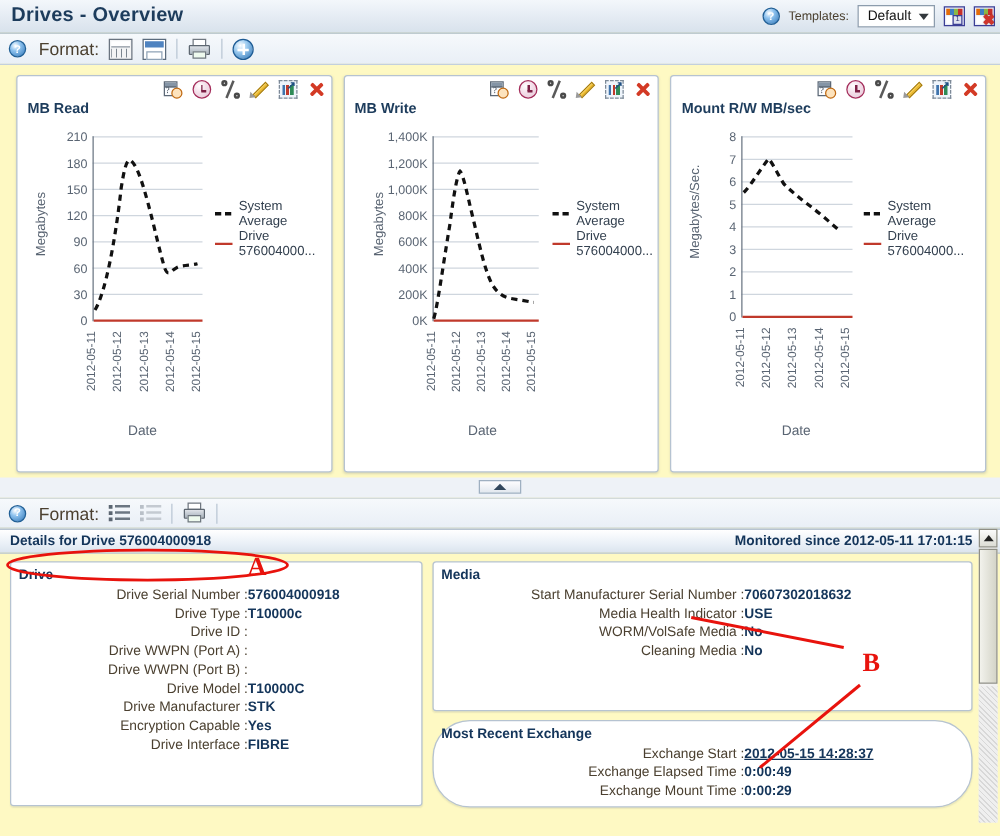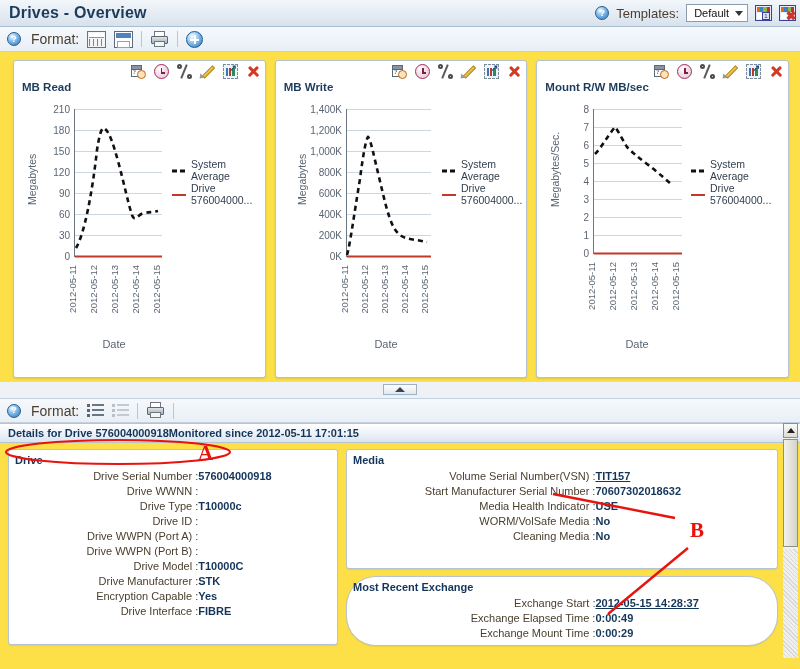--- a/index.html
+++ b/index.html
@@ -7,21 +7,21 @@
     margin: 0; padding: 0;
     width: 800px; height: 669px;
     overflow: hidden;
     font-family: "Liberation Sans", sans-serif;
     font-size: 11px;
     background: #ffffff;
   }
   #app {
     position: relative;
     width: 800px; height: 669px;
-    background: #fde047;
+    background: #fef9c3;
   }
 
   
   .titlebar {
     position: relative;
     height: 27px;
     background: linear-gradient(to bottom, #f3f7fb 0%, #e4ebf3 55%, #d8e2ec 100%);
     border-bottom: 1px solid #a9bcd0;
     display: flex; align-items: center;
   }
@@ -31,21 +31,21 @@
     color: #1d3c5c;
     padding-left: 9px;
     letter-spacing: 0.2px;
     white-space: nowrap;
   }
   .titlebar-right {
     position: absolute;
     right: 4px; top: 0; bottom: 0;
     display: flex; align-items: center; gap: 7px;
   }
-  .tmpl-label { color: #4b4030; font-size: 13px; }
+  .tmpl-label { color: #4b4030; font-size: 10px; }
   .tmpl-select {
     display: inline-flex; align-items: center; gap: 6px;
     background: #ffffff;
     border: 1px solid #8c9cad;
     height: 18px;
     padding: 0 4px 0 7px;
     font-size: 11px;
     color: #111;
   }
   .caret-down {
@@ -275,21 +275,21 @@
     position: relative;
     margin: 0 0 0 0;
     height: 235px;
   }
   .details-header {
     position: relative;
     height: 20px;
     background: linear-gradient(to bottom,#ffffff 0%, #eaf0f7 60%, #dbe4ee 100%);
     border-top: 1px solid #b6c3d1;
     border-bottom: 1px solid #b6c3d1;
-    display: flex; align-items: center; justify-content: flex-start;
+    display: flex; align-items: center; justify-content: space-between;
     padding: 0 22px 0 8px;
     font-size: 11px; font-weight: bold; color: #14355a;
   }
   .panel-cols {
     display: flex; gap: 8px;
     padding: 6px 22px 0 8px;
   }
   .col-left { width: 330px; }
   .col-right { flex: 1 1 auto; }
   .info-panel {
@@ -647,24 +647,20 @@
       <div class="col-left">
         <div class="info-panel" style="height:196px;">
           <div class="panel-title">Drive</div>
           <table class="kv">
             <tbody>
                 <tr>
                   <td class="k">Drive Serial Number :</td>
                   <td class="v">576004000918</td>
                 </tr>
             <tr>
-                  <td class="k">Drive WWNN :</td>
-                  <td class="v"></td>
-                </tr>
-            <tr>
                   <td class="k">Drive Type :</td>
                   <td class="v">T10000c</td>
                 </tr>
             <tr>
                   <td class="k">Drive ID :</td>
                   <td class="v"></td>
                 </tr>
             <tr>
                   <td class="k">Drive WWPN (Port A) :</td>
                   <td class="v"></td>
@@ -692,24 +688,20 @@
           </tbody>
             </table>
         </div>
       </div>
 
       <div class="col-right">
         <div class="info-panel" style="height:120px;">
           <div class="panel-title">Media</div>
           <table class="kv">
             <tbody>
-                <tr>
-              <td class="k">Volume Serial Number(VSN) :</td>
-              <td class="v"><a href="#">TIT157</a></td>
-            </tr>
             <tr>
                   <td class="k">Start Manufacturer Serial Number :</td>
                   <td class="v">70607302018632</td>
                 </tr>
             <tr>
                   <td class="k">Media Health Indicator :</td>
                   <td class="v">USE</td>
                 </tr>
             <tr>
                   <td class="k">WORM/VolSafe Media :</td>

